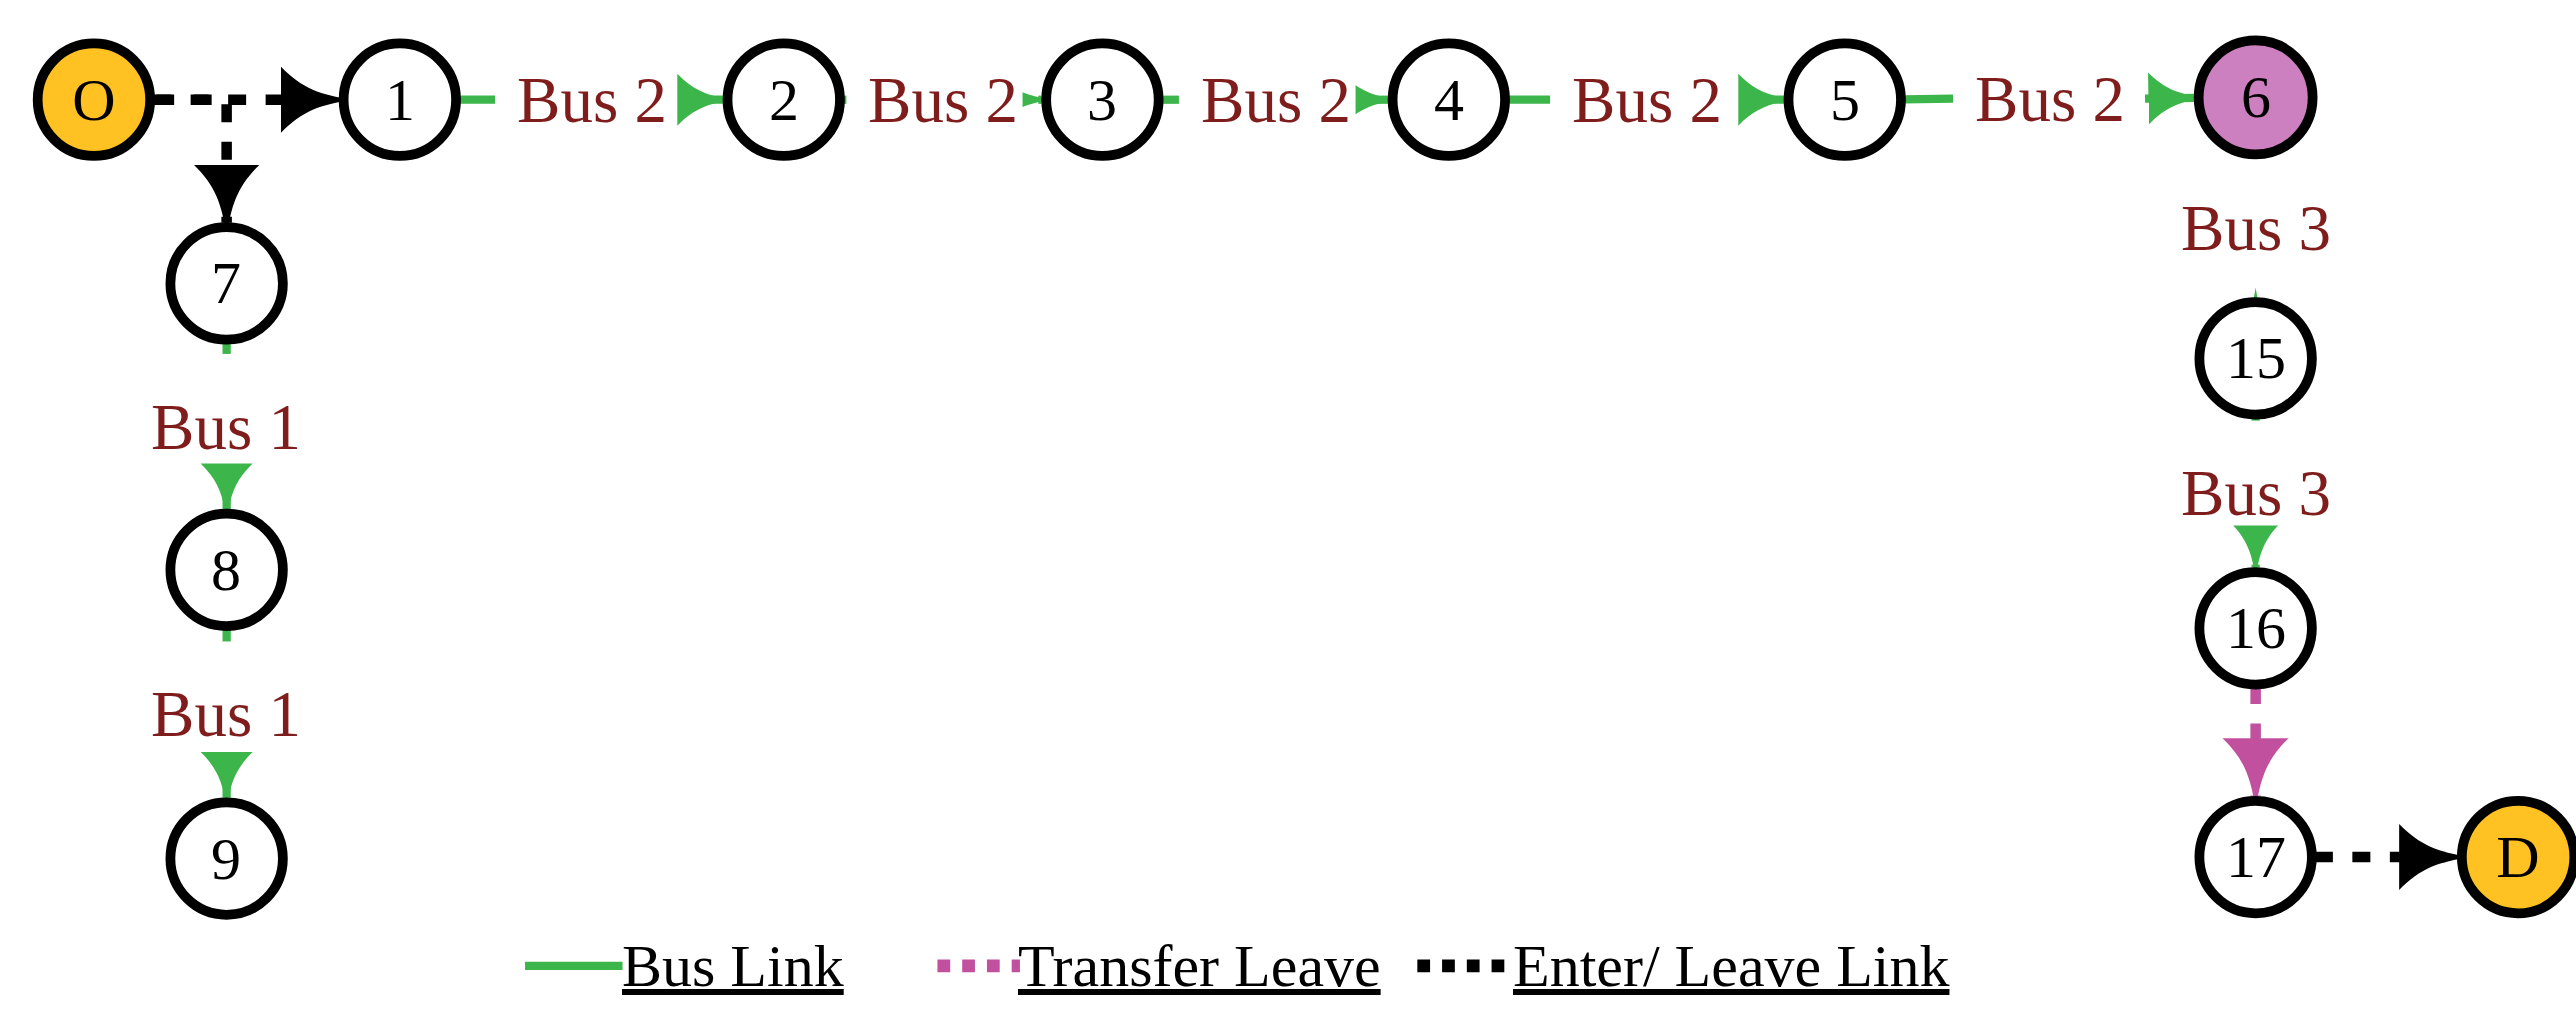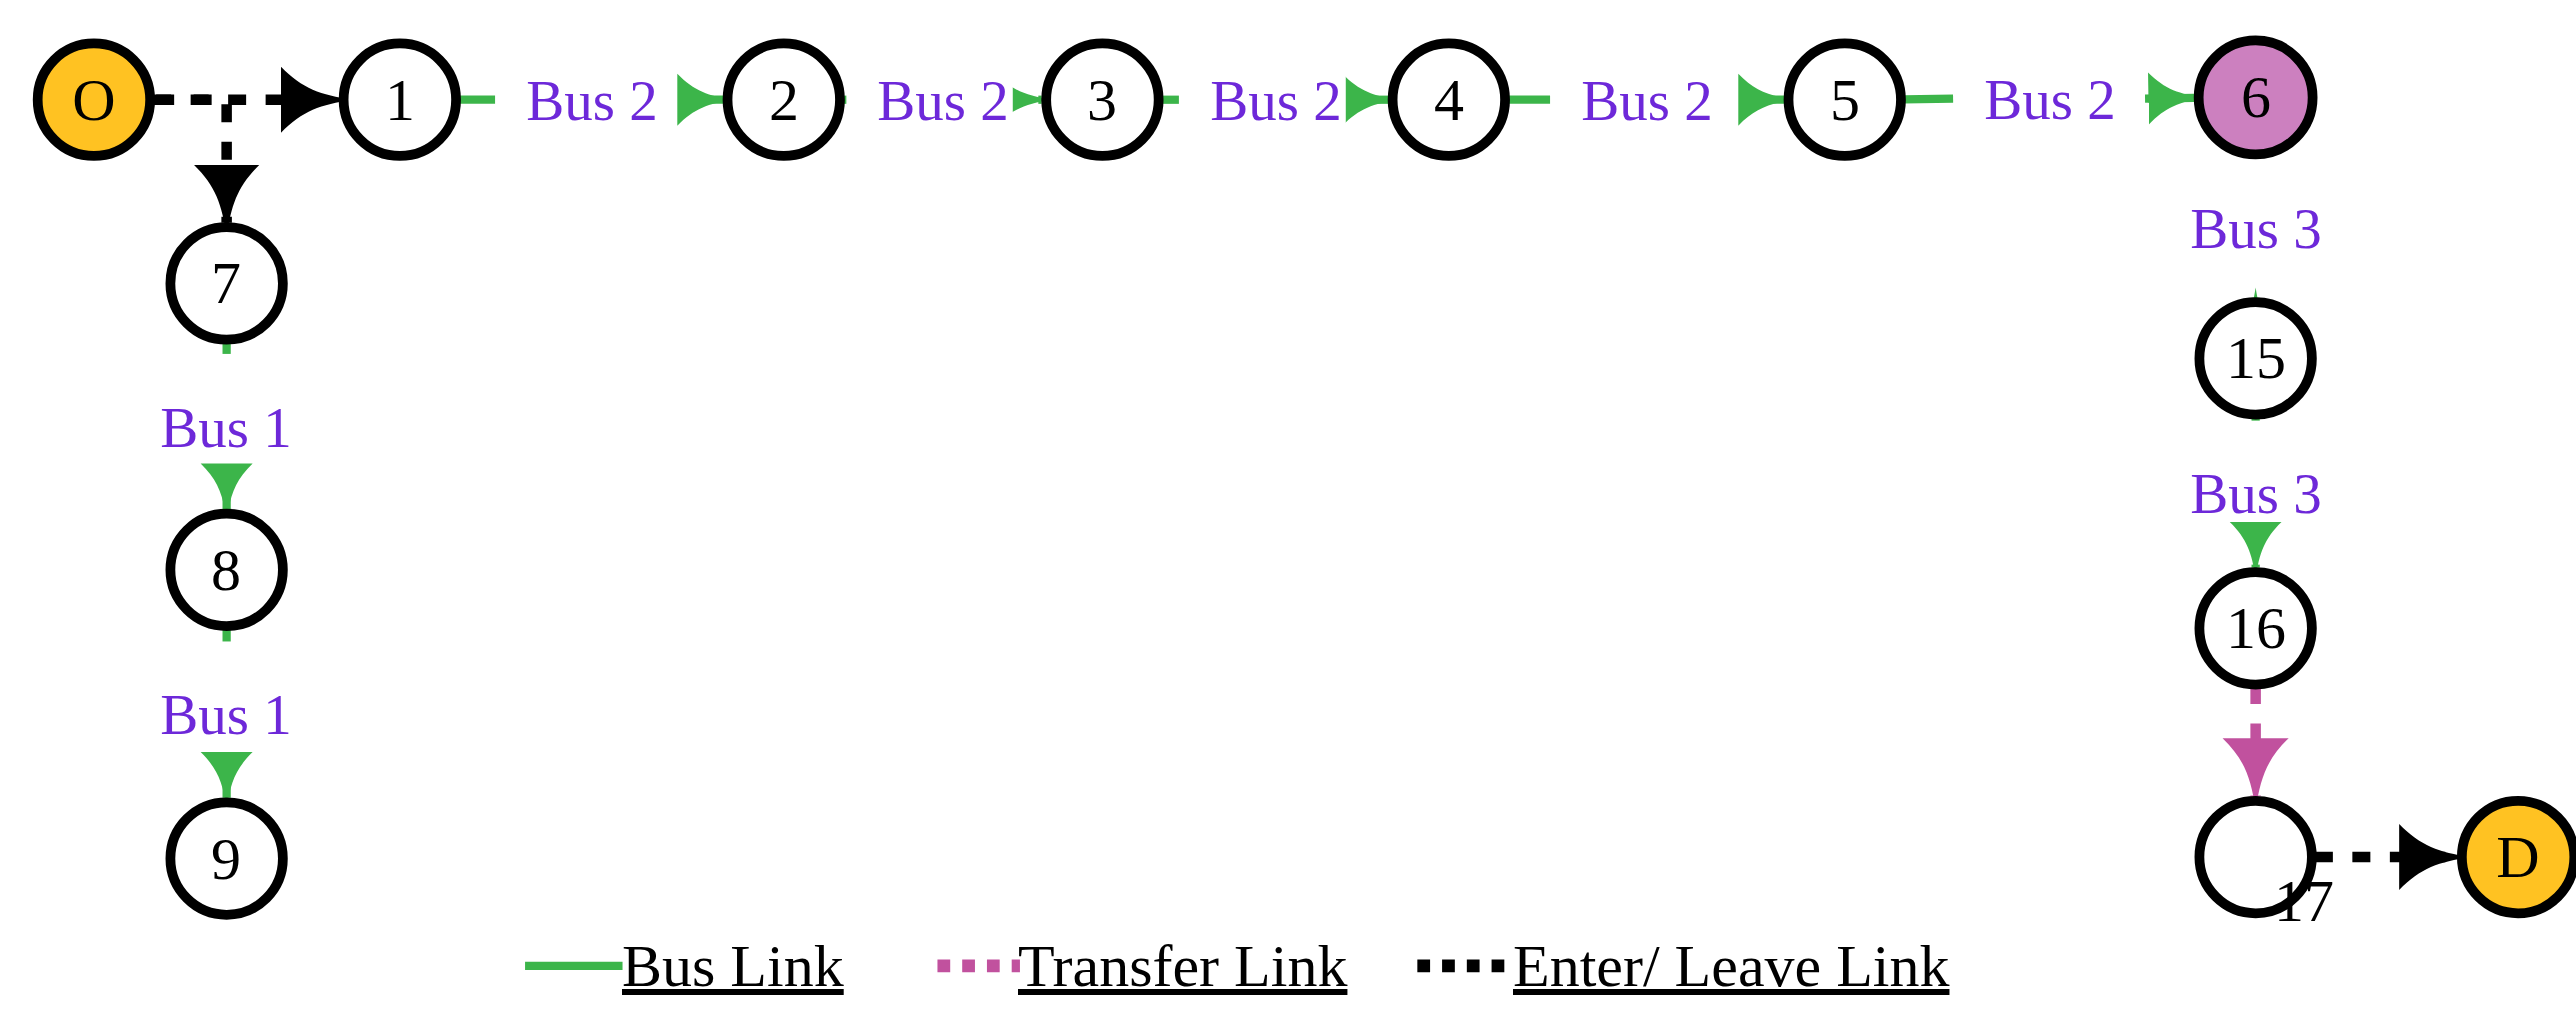--- a/index.html
+++ b/index.html
@@ -32,22 +32,22 @@
     white-space: nowrap;
     pointer-events: none;
   }
   .node-label {
     font-size: 60px;
     color: #000000;
     transform: translate(-50%, -50%);
     line-height: 1;
   }
   .edge-label {
-    font-size: 57px;
-    color: #6d28d9;
+    font-size: 65px;
+    color: #7f1d1d;
     transform: translate(-50%, -50%);
     line-height: 1;
     background: #ffffff;
     padding: 0 4.5px;
   }
   .legend-label {
     font-size: 60px;
     color: #000000;
     transform: translate(0, -50%);
     line-height: 1;
@@ -159,21 +159,21 @@
       <div class="node-label" style="left: 784px; top: 100px;">2</div>
       <div class="node-label" style="left: 1102px; top: 100px;">3</div>
       <div class="node-label" style="left: 1449px; top: 100px;">4</div>
       <div class="node-label" style="left: 1845px; top: 100px;">5</div>
       <div class="node-label" style="left: 2256px; top: 97px;">6</div>
       <div class="node-label" style="left: 226px; top: 283px;">7</div>
       <div class="node-label" style="left: 226px; top: 570px;">8</div>
       <div class="node-label" style="left: 226px; top: 859px;">9</div>
       <div class="node-label" style="left: 2256px; top: 358px; text-align: right;">15</div>
       <div class="node-label" style="left: 2256px; top: 628px;">16</div>
-      <div class="node-label" style="left: 2256px; top: 901px; margin-left: 48px;">17</div>
+      <div class="node-label" style="left: 2256px; top: 857px;">17</div>
       <div class="node-label" style="left: 2518px; top: 857px;">D</div>
       <div class="legend-label" style="left: 622px; top: 966px;">Bus Link</div>
-      <div class="legend-label" style="left: 1018px; top: 966px;">Transfer Link</div>
+      <div class="legend-label" style="left: 1018px; top: 966px;">Transfer Leave</div>
       <div class="legend-label" style="left: 1513px; top: 966px;">Enter/ Leave Link</div>
     </div>
 
 </div>
 
 
 </body></html>

